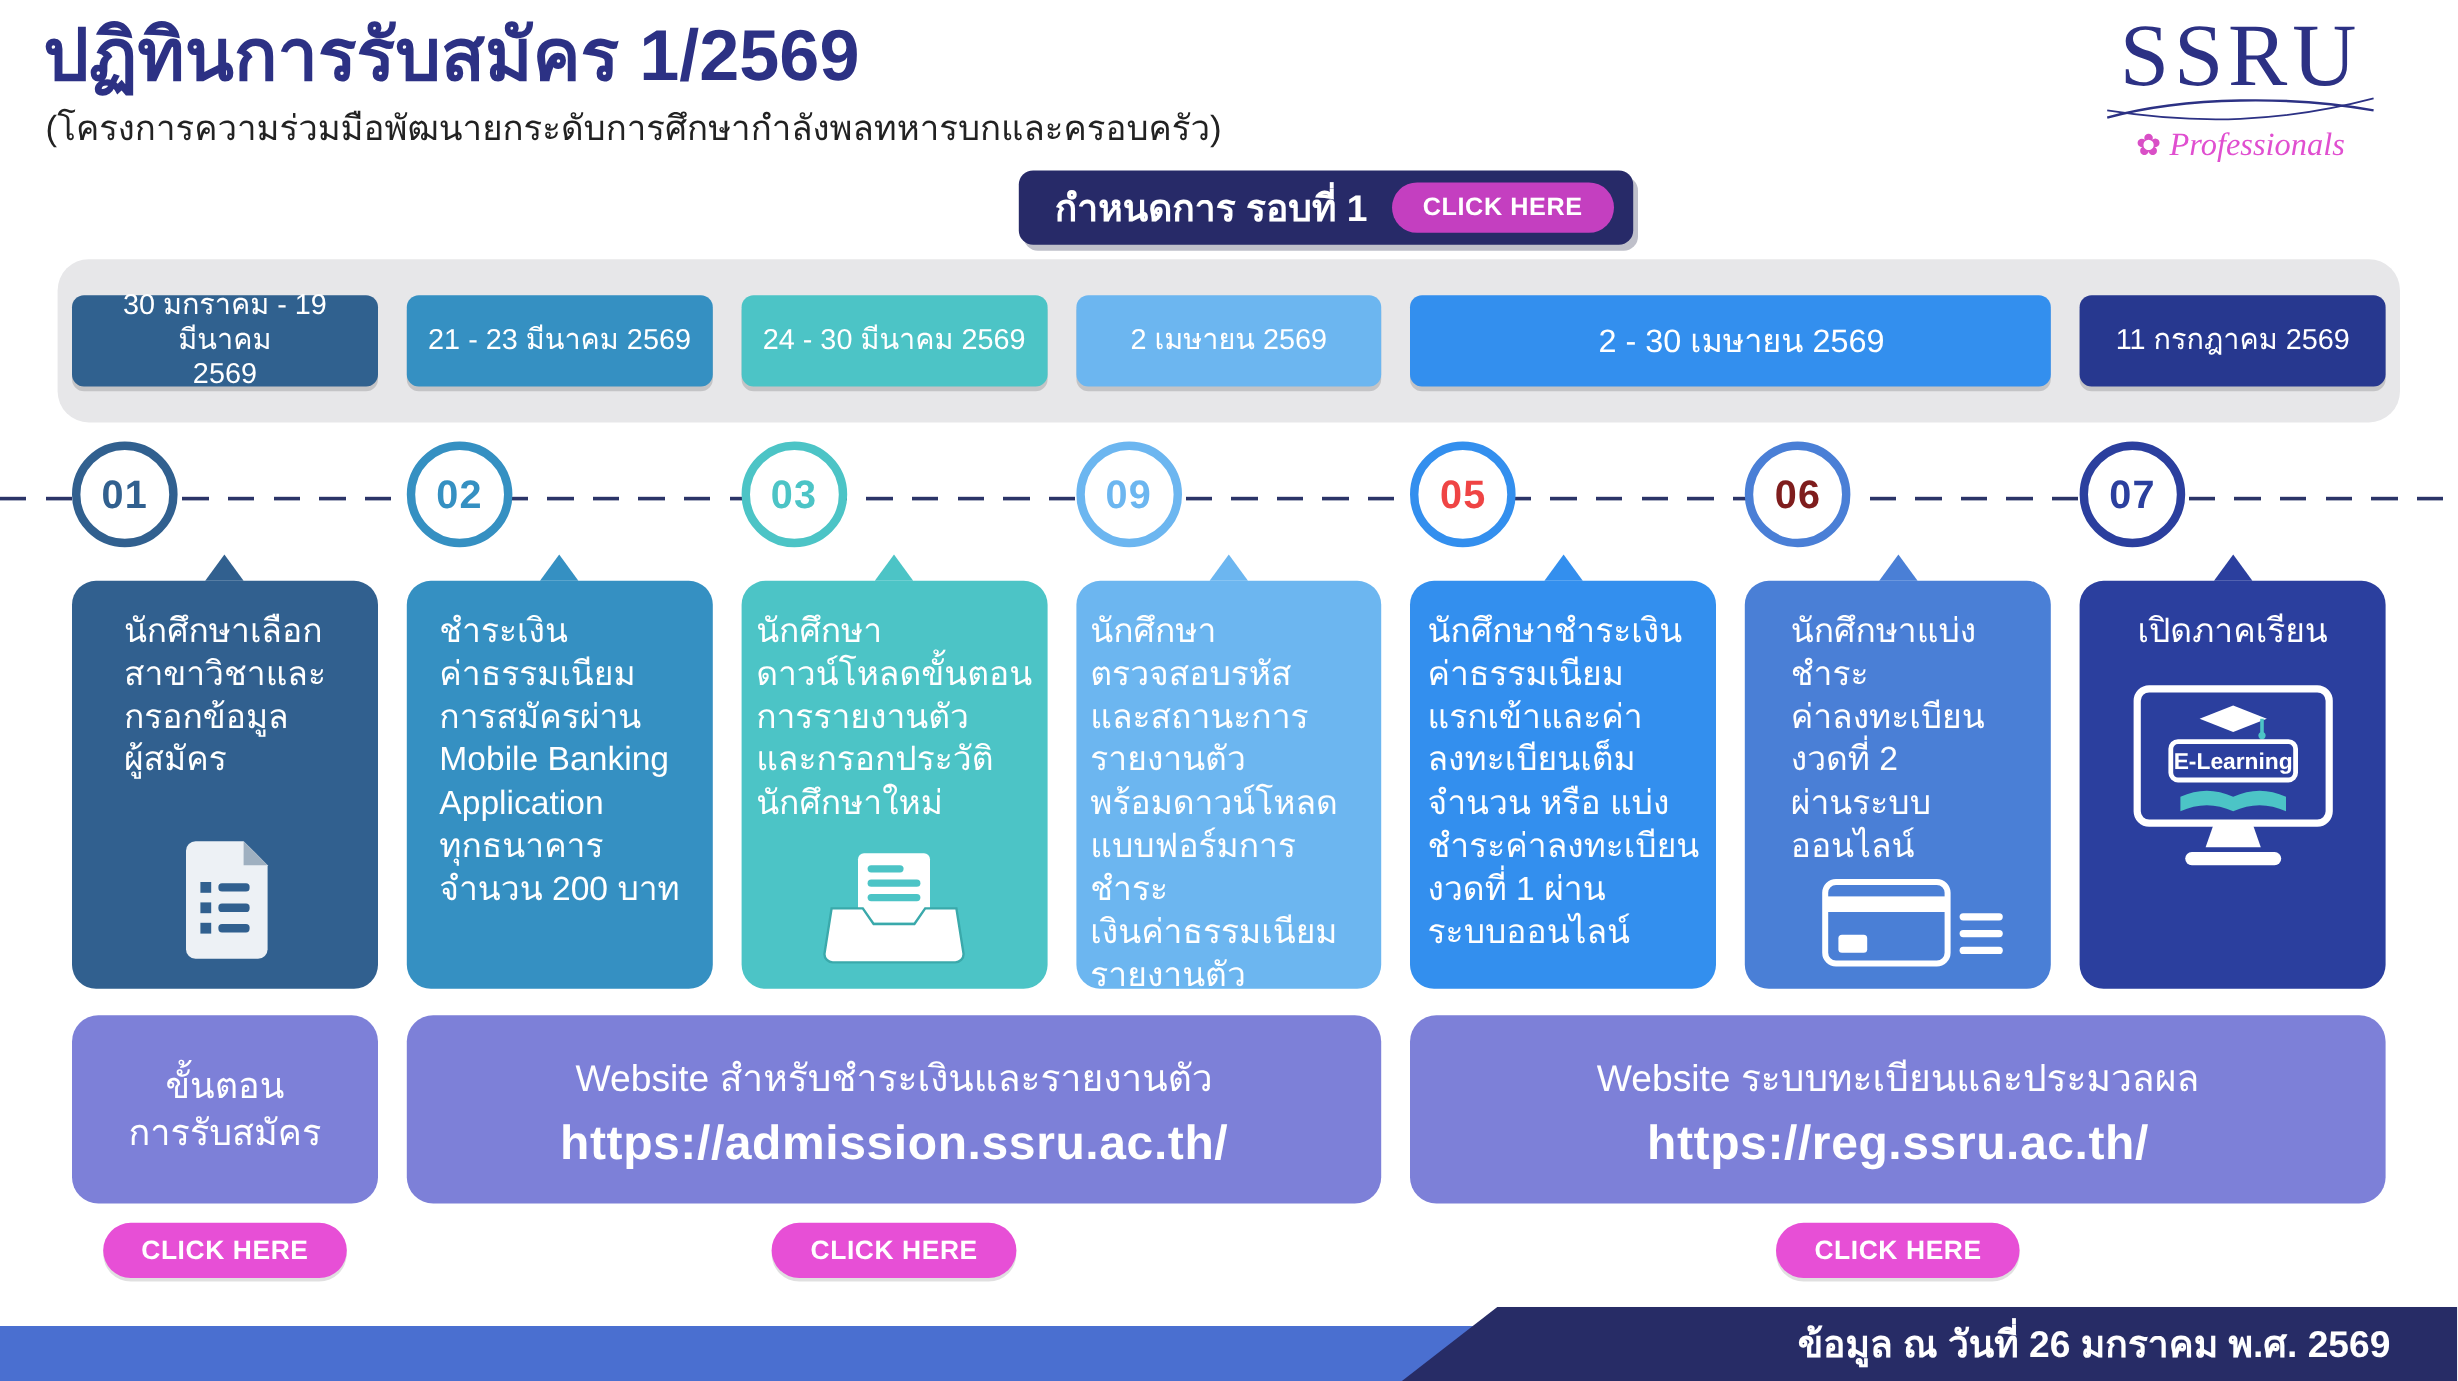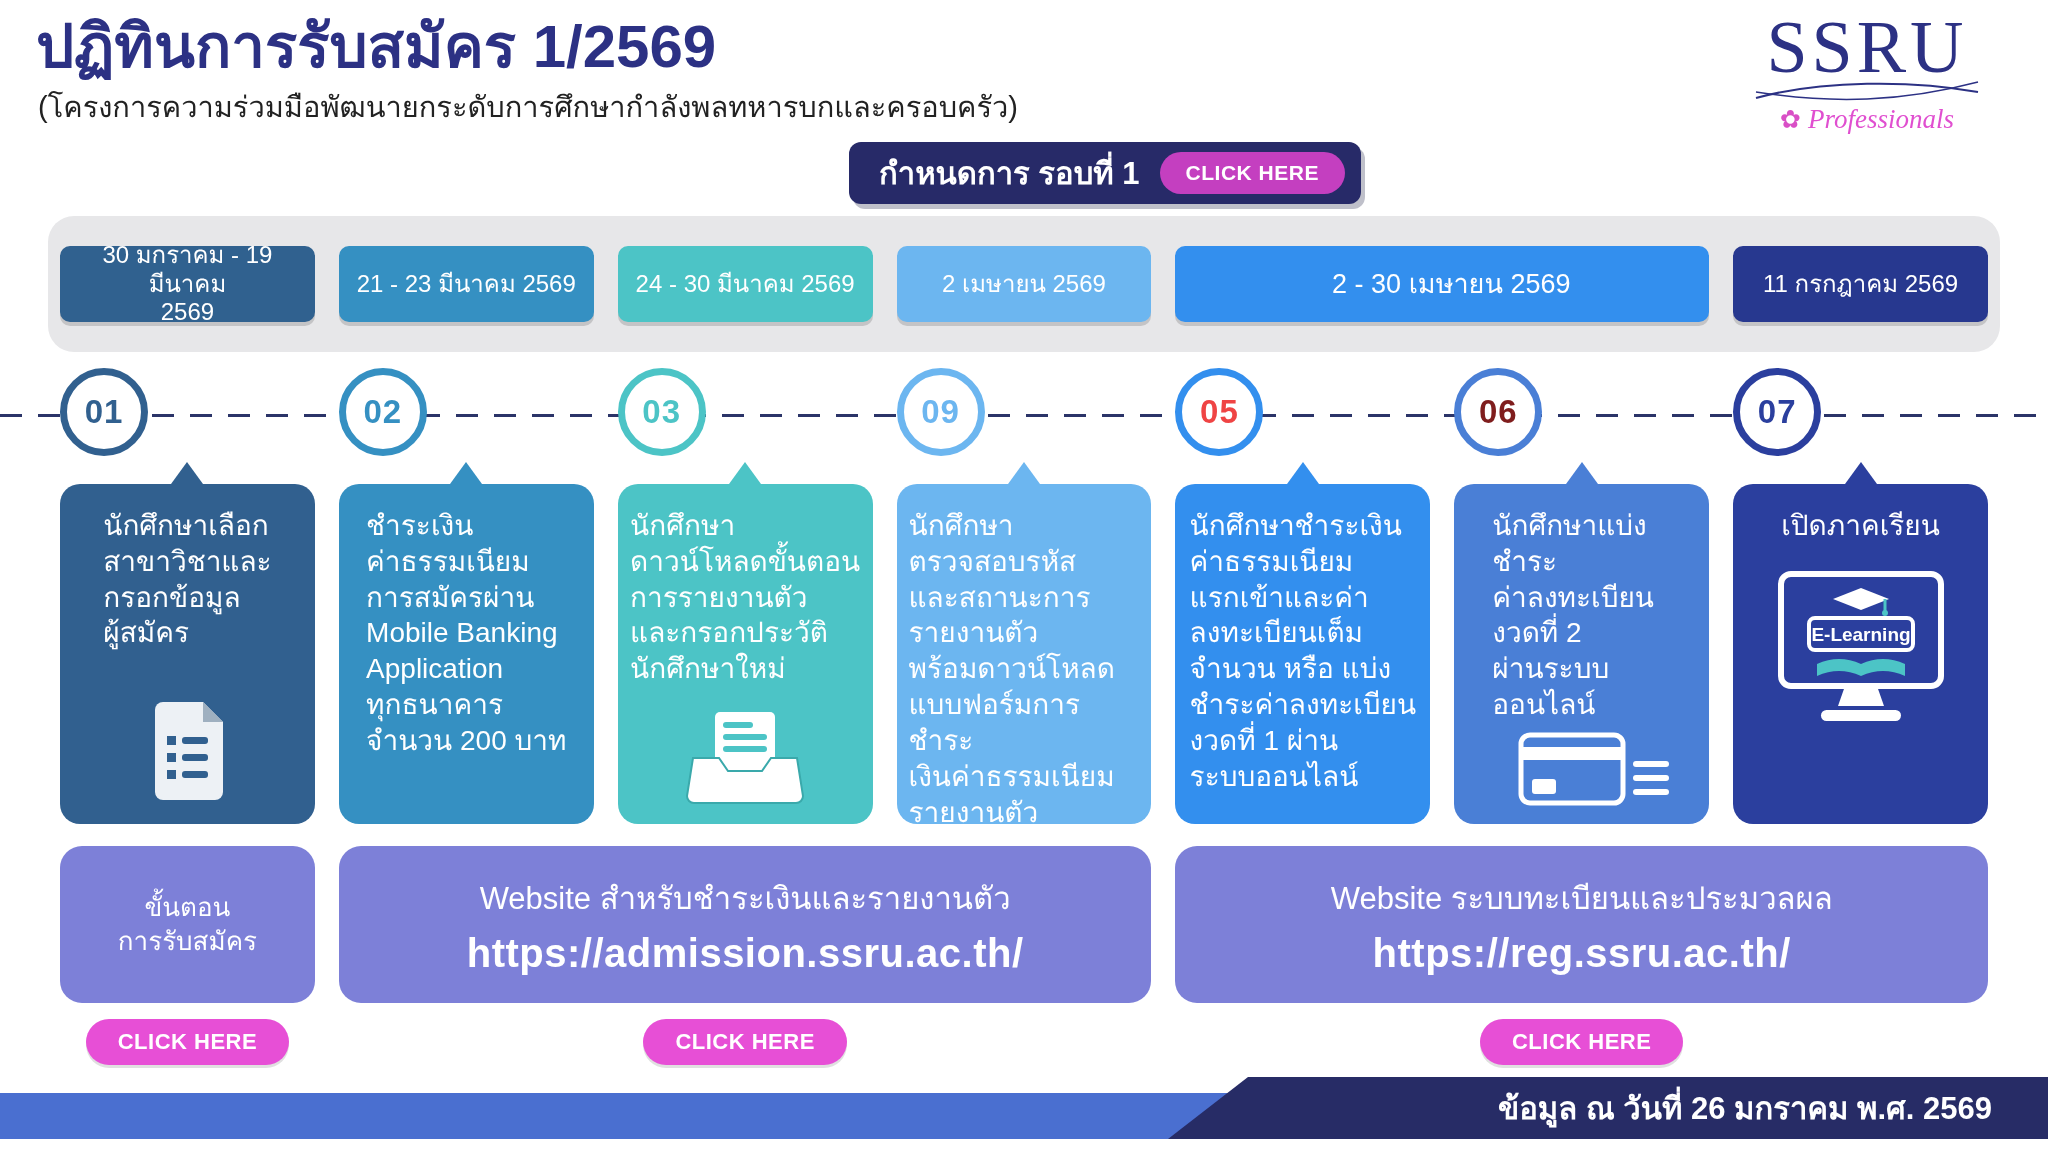--- a/index.html
+++ b/index.html
@@ -48,35 +48,35 @@
   .tail { width:0; height:0; border-left:16px solid transparent; border-right:16px solid transparent; border-bottom:22px solid #333; }
   .step-box { width:100%; height:340px; border-radius:20px; color:#fff; display:flex; flex-direction:column; align-items:center;
               padding:24px 12px 14px 12px; overflow:hidden; }
   .step-text { font-size:28px; line-height:1.28; text-align:left; white-space:pre-line; }
   .icon-wrap { margin-top:auto; }
   .icon-wrap.center { margin-top:22px; }
 
   
   .bottom-row { padding:0 60px; margin-top:22px; }
   .pbox { height:157px; border-radius:22px; color:#fff; display:flex; flex-direction:column; align-items:center; justify-content:center; gap:8px; }
-  .pbox1 { grid-column:1; font-size:26px; line-height:1.3; white-space:pre-line; text-align:center; }
+  .pbox1 { grid-column:1; font-size:30px; line-height:1.3; white-space:pre-line; text-align:center; }
   .pbox2 { grid-column:2 / 5; }
   .pbox3 { grid-column:5 / 8; }
   .pbox-title { font-size:31px; }
   .pbox-url { font-size:40px; font-weight:bold; letter-spacing:.5px; cursor:pointer; }
 
   
   .click-row { padding:0 60px; margin-top:16px; }
   .click-cell { display:flex; justify-content:center; }
   .c1 { grid-column:1; } .c3 { grid-column:3; } .c6 { grid-column:6; }
   .click-btn { border:none; cursor:pointer; color:#fff; font-size:22px; font-weight:bold; letter-spacing:.5px;
                padding:10px 32px; border-radius:999px; box-shadow:0 3px 0 rgba(0,0,0,.12); }
 
   
-  .footer { position:absolute; left:0; right:0; bottom:12px; height:62px; }
+  .footer { position:absolute; left:0; right:0; bottom:0; height:62px; }
   .footer-stripe { position:absolute; bottom:0; left:0; width:1420px; height:46px;
                    clip-path:polygon(0 0, calc(100% - 70px) 0, 100% 100%, 0 100%); }
   .footer-banner { position:absolute; bottom:0; right:0; width:880px; height:62px;
                    clip-path:polygon(80px 0, 100% 0, 100% 100%, 0 100%);
                    display:flex; align-items:center; justify-content:flex-end; padding-right:56px; }
   .footer-note { color:#fff; font-size:31px; font-weight:bold; }
 </style>
 </head>
 <body>
 

